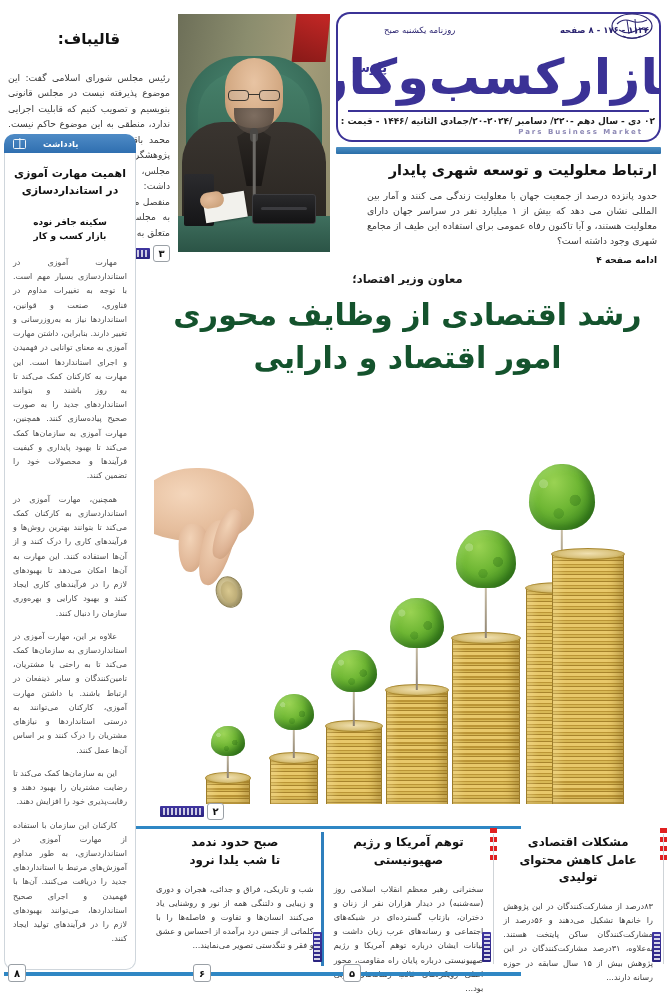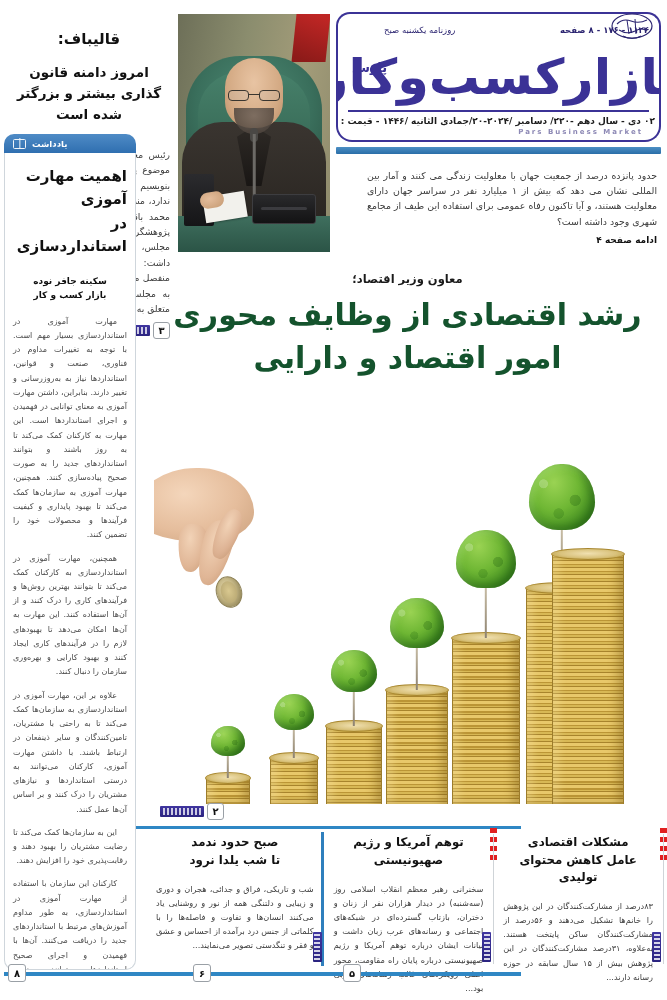--- a/index.html
+++ b/index.html
@@ -418,21 +418,21 @@
     height: 838px;
     padding: 0 4px;
   }
   .sb-tab {
     width: 100%;
     height: 19px;
     background: linear-gradient(#4f8bc6, #2f6fb0);
     border-radius: 10px 10px 0 0;
     display: flex; align-items: center;
     justify-content: flex-end;
-    gap: 6px;
+    gap: 17px;
     padding: 0 9px;
     color: #fff;
     font-size: 8.5px;
     font-weight: bold;
   }
   .sb-icon {
     width: 13px; height: 10px;
     border: 1.3px solid #fff;
     border-radius: 1.5px;
     position: relative;
@@ -445,21 +445,22 @@
   .sb-box {
     border: 1px solid #cfd6dc;
     border-top: none;
     border-radius: 0 0 10px 10px;
     height: 817px;
     padding: 12px 8px 8px 8px;
     overflow: hidden;
     background: #fff;
   }
   .sb-title {
-    font-size: 15px;
+    text-align: center;
+    font-size: 11px;
     font-weight: bold;
     color: #111;
     line-height: 1.55;
   }
   .sb-author {
     margin-top: 16px;
     text-align: center;
     font-size: 9px;
     font-weight: bold;
     color: #111;
@@ -585,20 +586,21 @@
           <span class="mast-logo">بازارکسب‌وکار</span>
         </div>
         <div class="mast-sub-small">Pars Business Market</div>
         <div class="mast-rule"></div>
         <div class="mast-dateline">۰۲ دی - سال دهم -۲۲۰/ دسامبر /۲۰۲۴-۲۰/جمادی الثانیه /۱۴۴۶ - قیمت : ۱۱۰۰۰ تومان</div>
       </div>
 
       <div class="mast-bluebar"></div>
 
       <div class="mast-story">
+        <div class="mast-story-title">ارتباط معلولیت و توسعه شهری پایدار</div>
         <div class="mast-story-body">حدود پانزده درصد از جمعیت جهان با معلولیت زندگی می کنند و آمار بین المللی نشان می دهد که بیش از ۱ میلیارد نفر در سراسر جهان دارای معلولیت هستند، و آیا تاکنون رفاه عمومی برای استفاده این طیف از مجامع شهری وجود داشته است؟</div>
         <div class="mast-story-more">ادامه صفحه ۴</div>
       </div>
     </div>
 
     <div class="photo-col">
       <div class="news-photo">
         <div class="np-wallL"></div>
         <div class="np-redflag"></div>
         <div class="np-chair"></div>
@@ -616,21 +618,20 @@
         <div class="np-desk"></div>
         <div class="np-box"></div>
         <div class="np-monitor"></div>
         <div class="np-paper"></div>
         <div class="np-hand"></div>
       </div>
     </div>
 
     <div class="lead-col">
       <div class="lead-kicker">قالیباف:</div>
-      <div class="lead-title">امروز دامنه قانون گذاری بیشتر و بزرگتر شده است</div>
       <div class="lead-body">رئیس مجلس شورای اسلامی گفت: این موضوع پذیرفته نیست در مجلس قانونی بنویسیم و تصویب کنیم که قابلیت اجرایی ندارد، منطقی به این موضوع حاکم نیست. محمد باقر قالیباف در مراسم تجلیل از پژوهشگران برتر مرکز پژوهش های مجلس، ضمن تبریک هفته پژوهش اظهار داشت: مرکز پژوهش‌ها عقل و فکر منفصل مجلس است، این مرکز تنها متعلق به مجلس شورای اسلامی نیست، بلکه متعلق به انقلاب و نظام اسلامی است...</div>
       <div class="page-badge">
         <span class="pb-num">۳</span>
         <span class="pb-logo"></span>
       </div>
     </div>
   </div>
 
   <div class="headline-band">
     <div class="hb-kicker">معاون وزیر اقتصاد؛</div>

